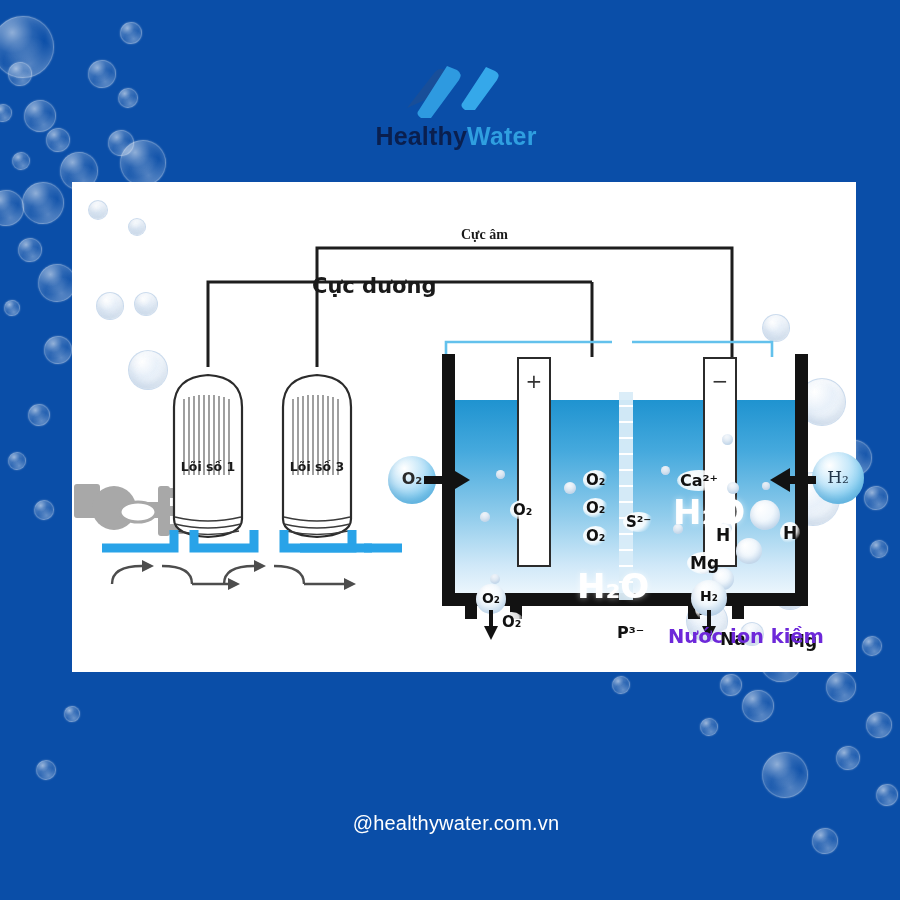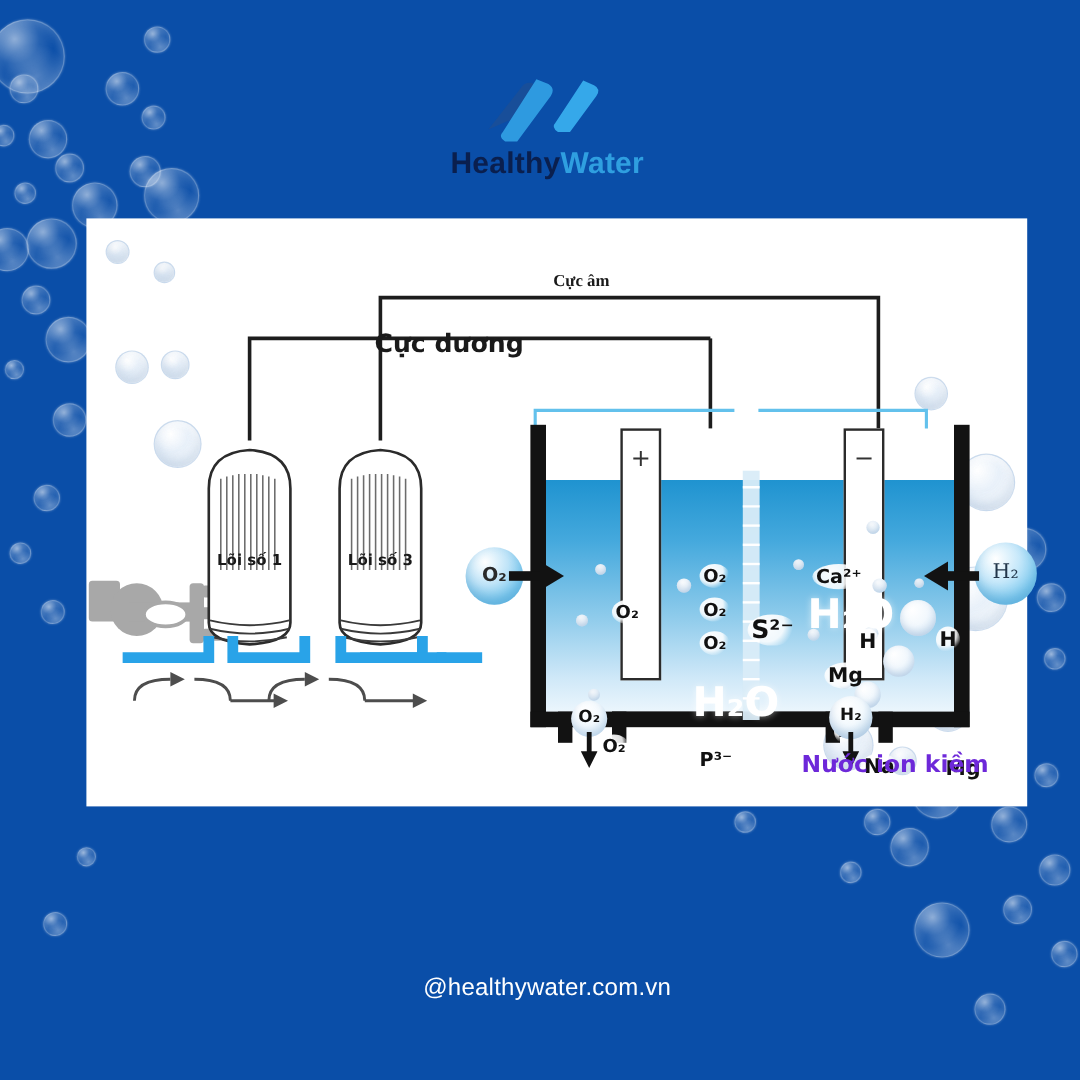--- a/index.html
+++ b/index.html
@@ -333,24 +333,24 @@
       <div class="chip" style="left:626px;top:380px;width:12px;height:12px;"></div>
       <div class="chip" style="left:678px;top:318px;width:30px;height:30px;"></div>
       <div class="chip" style="left:664px;top:356px;width:26px;height:26px;"></div>
       <div class="chip" style="left:640px;top:386px;width:22px;height:22px;"></div>
 
       <div id="left-ions">
           <div class="ion" style="left: 438px; top: 318px; font-size: 15px; background: radial-gradient(circle at 38% 30%, rgba(255, 255, 255, 0.98) 0%, rgba(255, 255, 255, 0.85) 48%, rgba(255, 255, 255, 0) 72%); padding: 1px 3px; border-radius: 50%;">O₂</div>
           <div class="ion" style="left: 511px; top: 288px; font-size: 15px; background: radial-gradient(circle at 38% 30%, rgba(255, 255, 255, 0.98) 0%, rgba(255, 255, 255, 0.85) 48%, rgba(255, 255, 255, 0) 72%); padding: 1px 3px; border-radius: 50%;">O₂</div>
           <div class="ion" style="left: 511px; top: 316px; font-size: 15px; background: radial-gradient(circle at 38% 30%, rgba(255, 255, 255, 0.98) 0%, rgba(255, 255, 255, 0.85) 48%, rgba(255, 255, 255, 0) 72%); padding: 1px 3px; border-radius: 50%;">O₂</div>
           <div class="ion" style="left: 511px; top: 344px; font-size: 15px; background: radial-gradient(circle at 38% 30%, rgba(255, 255, 255, 0.98) 0%, rgba(255, 255, 255, 0.85) 48%, rgba(255, 255, 255, 0) 72%); padding: 1px 3px; border-radius: 50%;">O₂</div>
-          <div class="ion" style="left: 551px; top: 330px; font-size: 21px; background: radial-gradient(circle at 38% 30%, rgba(255, 255, 255, 0.98) 0%, rgba(255, 255, 255, 0.85) 48%, rgba(255, 255, 255, 0) 72%); padding: 1px 3px; border-radius: 50%;">S²⁻</div>
+          <div class="ion" style="left: 551px; top: 330px; font-size: 15px; background: radial-gradient(circle at 38% 30%, rgba(255, 255, 255, 0.98) 0%, rgba(255, 255, 255, 0.85) 48%, rgba(255, 255, 255, 0) 72%); padding: 1px 3px; border-radius: 50%;">S²⁻</div>
           <div class="ion" style="left: 427px; top: 430px; font-size: 15px; background: radial-gradient(circle at 38% 30%, rgba(255, 255, 255, 0.98) 0%, rgba(255, 255, 255, 0.85) 48%, rgba(255, 255, 255, 0) 72%); padding: 1px 3px; border-radius: 50%;">O₂</div>
           <div class="ion w" style="left: 505px; top: 384px; font-size: 34px; text-shadow: rgba(255, 255, 255, 0.55) 0px 0px 6px;">H₂O</div>
-          <div class="ion" style="left: 508px; top: 440px; font-size: 16px; background: radial-gradient(circle at 38% 30%, rgba(255, 255, 255, 0.98) 0%, rgba(255, 255, 255, 0.85) 48%, rgba(255, 255, 255, 0) 72%); padding: 1px 3px; border-radius: 50%;">P³⁻</div>
+          <div class="ion" style="left: 542px; top: 440px; font-size: 16px; background: radial-gradient(circle at 38% 30%, rgba(255, 255, 255, 0.98) 0%, rgba(255, 255, 255, 0.85) 48%, rgba(255, 255, 255, 0) 72%); padding: 1px 3px; border-radius: 50%;">P³⁻</div>
         </div>
       <div id="right-ions">
           <div class="ion" style="left: 605px; top: 288px; font-size: 16px; background: radial-gradient(circle at 38% 30%, rgba(255, 255, 255, 0.98) 0%, rgba(255, 255, 255, 0.85) 48%, rgba(255, 255, 255, 0) 72%); padding: 1px 3px; border-radius: 50%;">Ca²⁺</div>
           <div class="ion w" style="left: 601px; top: 310px; font-size: 34px; text-shadow: rgba(255, 255, 255, 0.55) 0px 0px 6px;">H₂O</div>
           <div class="ion" style="left: 641px; top: 342px; font-size: 17px; background: radial-gradient(circle at 38% 30%, rgba(255, 255, 255, 0.98) 0%, rgba(255, 255, 255, 0.85) 48%, rgba(255, 255, 255, 0) 72%); padding: 1px 3px; border-radius: 50%;">H</div>
           <div class="ion" style="left: 615px; top: 370px; font-size: 17px; background: radial-gradient(circle at 38% 30%, rgba(255, 255, 255, 0.98) 0%, rgba(255, 255, 255, 0.85) 48%, rgba(255, 255, 255, 0) 72%); padding: 1px 3px; border-radius: 50%;">Mg</div>
           <div class="ion" style="left: 623px; top: 416px; font-size: 17px; background: radial-gradient(circle at 38% 30%, rgba(255, 255, 255, 0.98) 0%, rgba(255, 255, 255, 0.85) 48%, rgba(255, 255, 255, 0) 72%); padding: 1px 3px; border-radius: 50%;">K</div>
           <div class="ion" style="left: 645px; top: 446px; font-size: 17px; background: radial-gradient(circle at 38% 30%, rgba(255, 255, 255, 0.98) 0%, rgba(255, 255, 255, 0.85) 48%, rgba(255, 255, 255, 0) 72%); padding: 1px 3px; border-radius: 50%;">Na</div>
           <div class="ion" style="left: 708px; top: 340px; font-size: 17px; background: radial-gradient(circle at 38% 30%, rgba(255, 255, 255, 0.98) 0%, rgba(255, 255, 255, 0.85) 48%, rgba(255, 255, 255, 0) 72%); padding: 1px 3px; border-radius: 50%;">H</div>
           <div class="ion" style="left: 713px; top: 448px; font-size: 17px; background: radial-gradient(circle at 38% 30%, rgba(255, 255, 255, 0.98) 0%, rgba(255, 255, 255, 0.85) 48%, rgba(255, 255, 255, 0) 72%); padding: 1px 3px; border-radius: 50%;">Mg</div>

